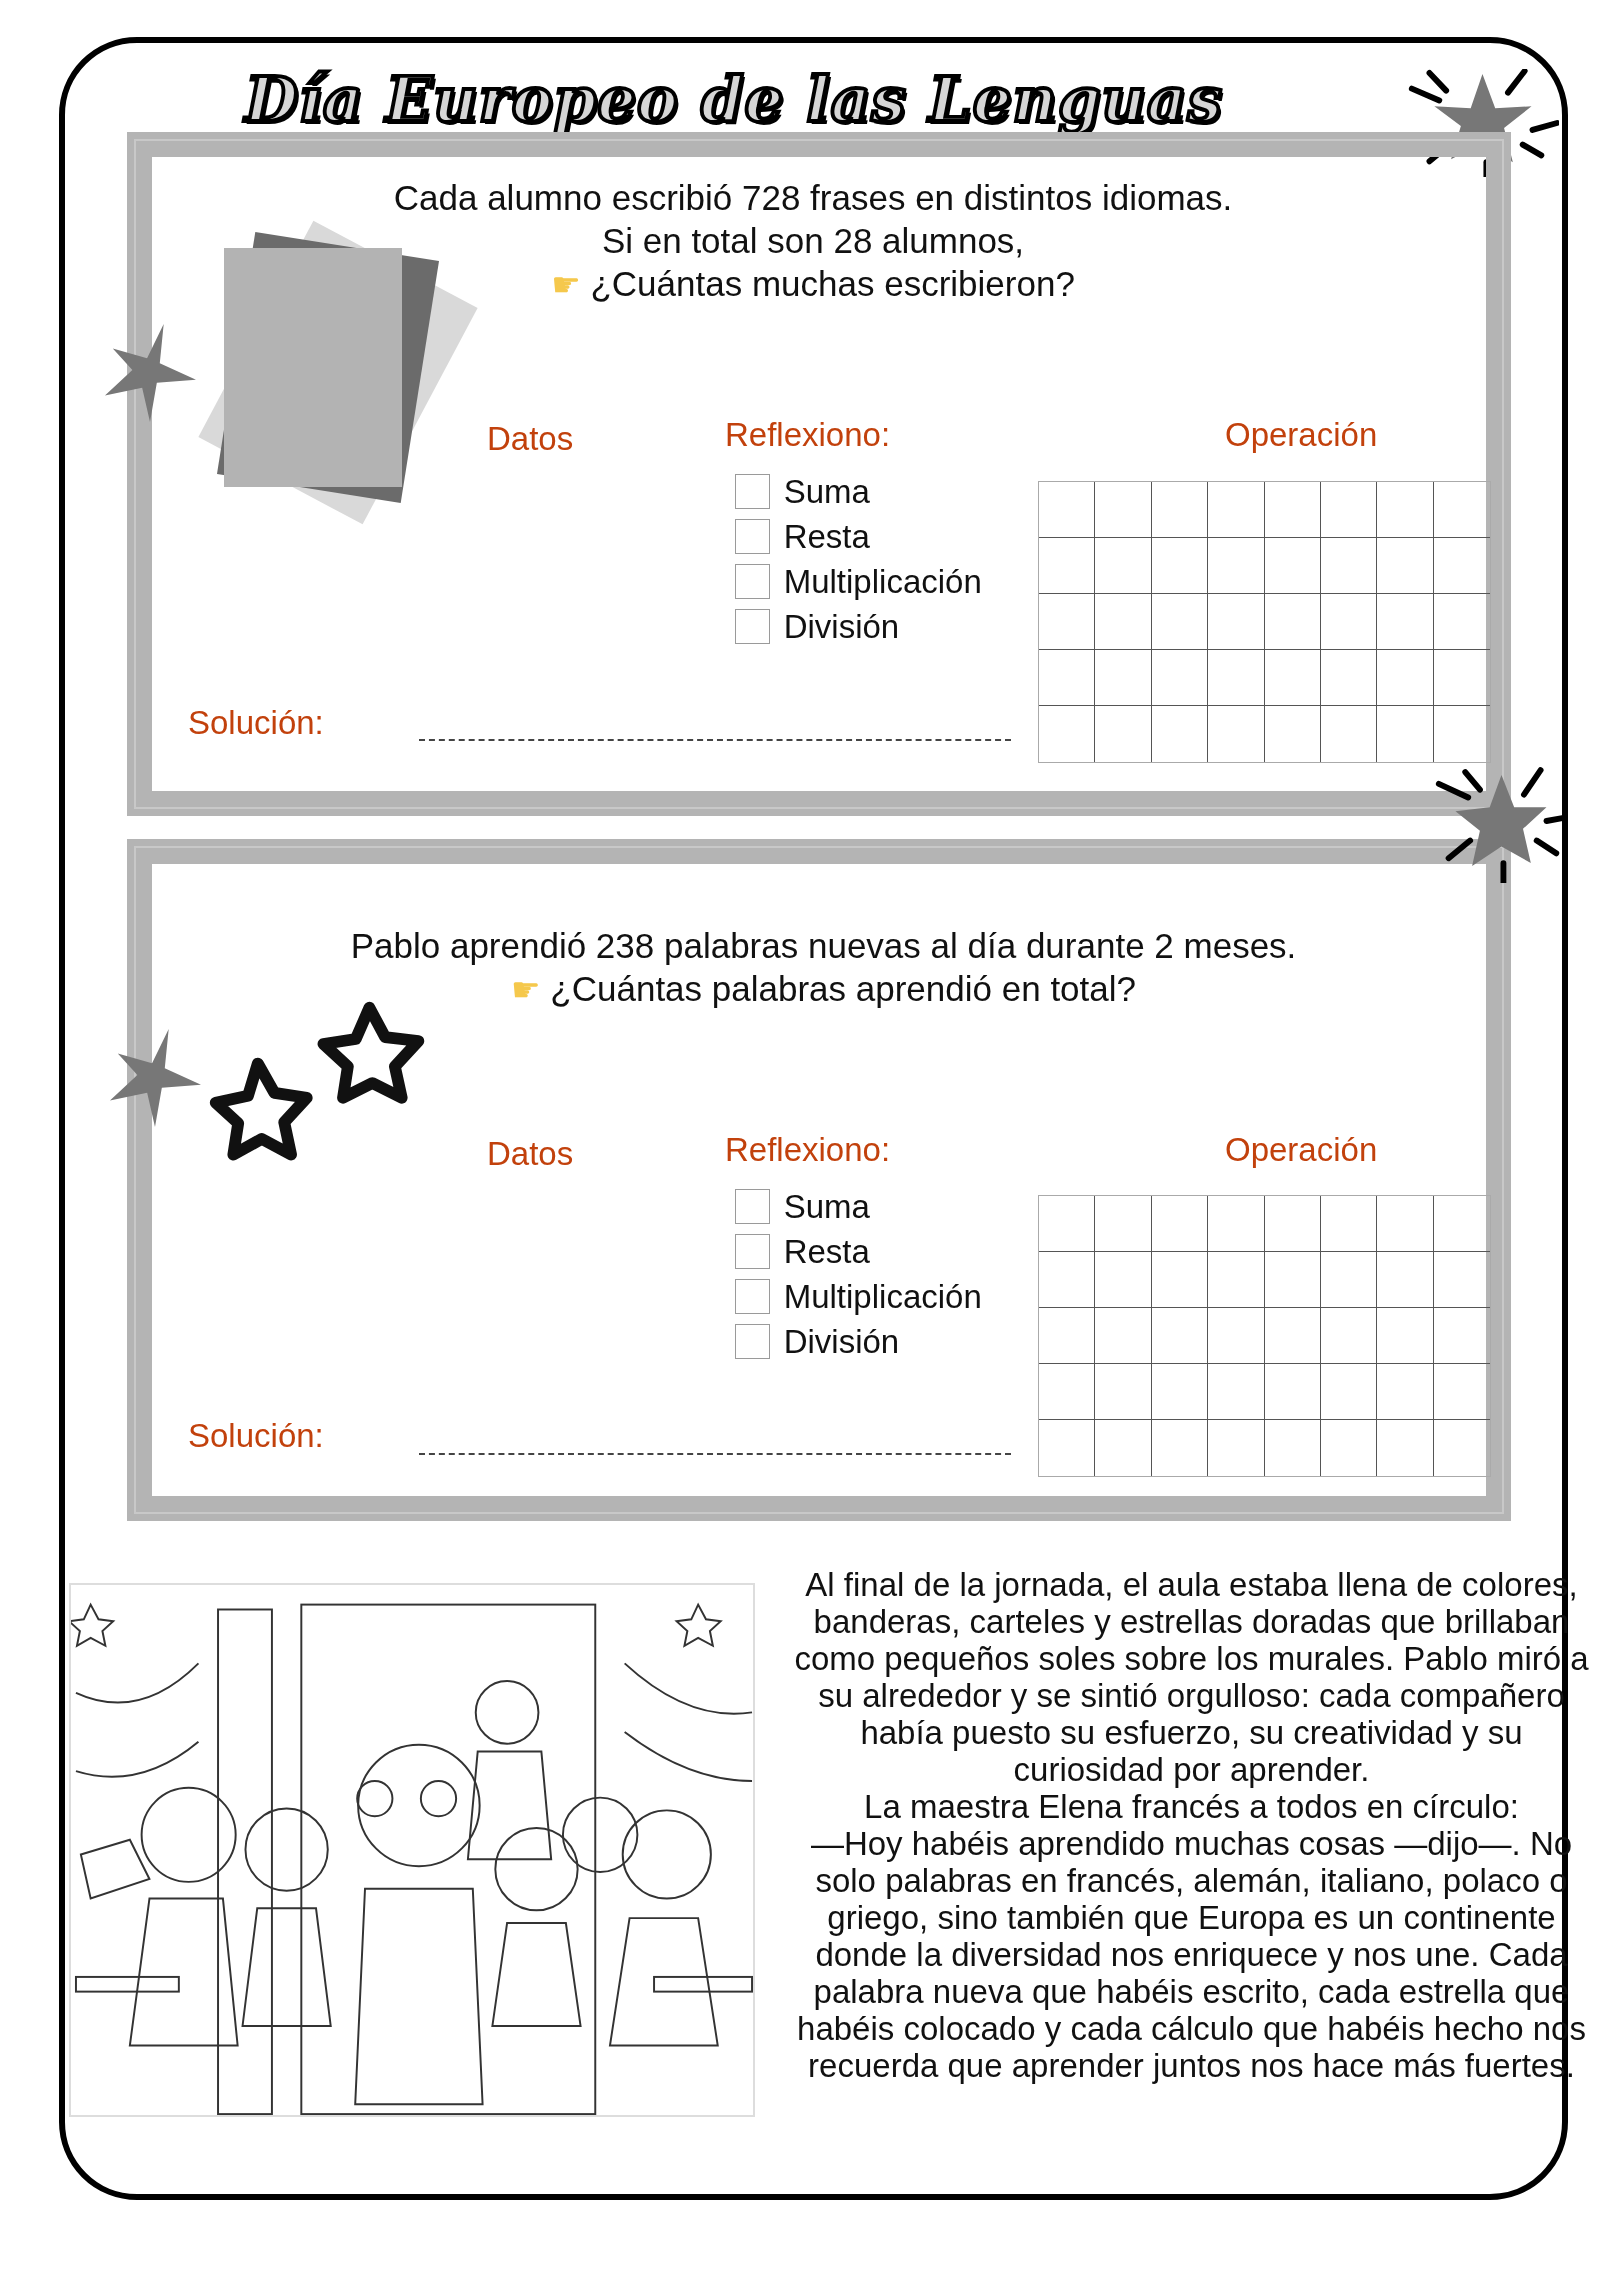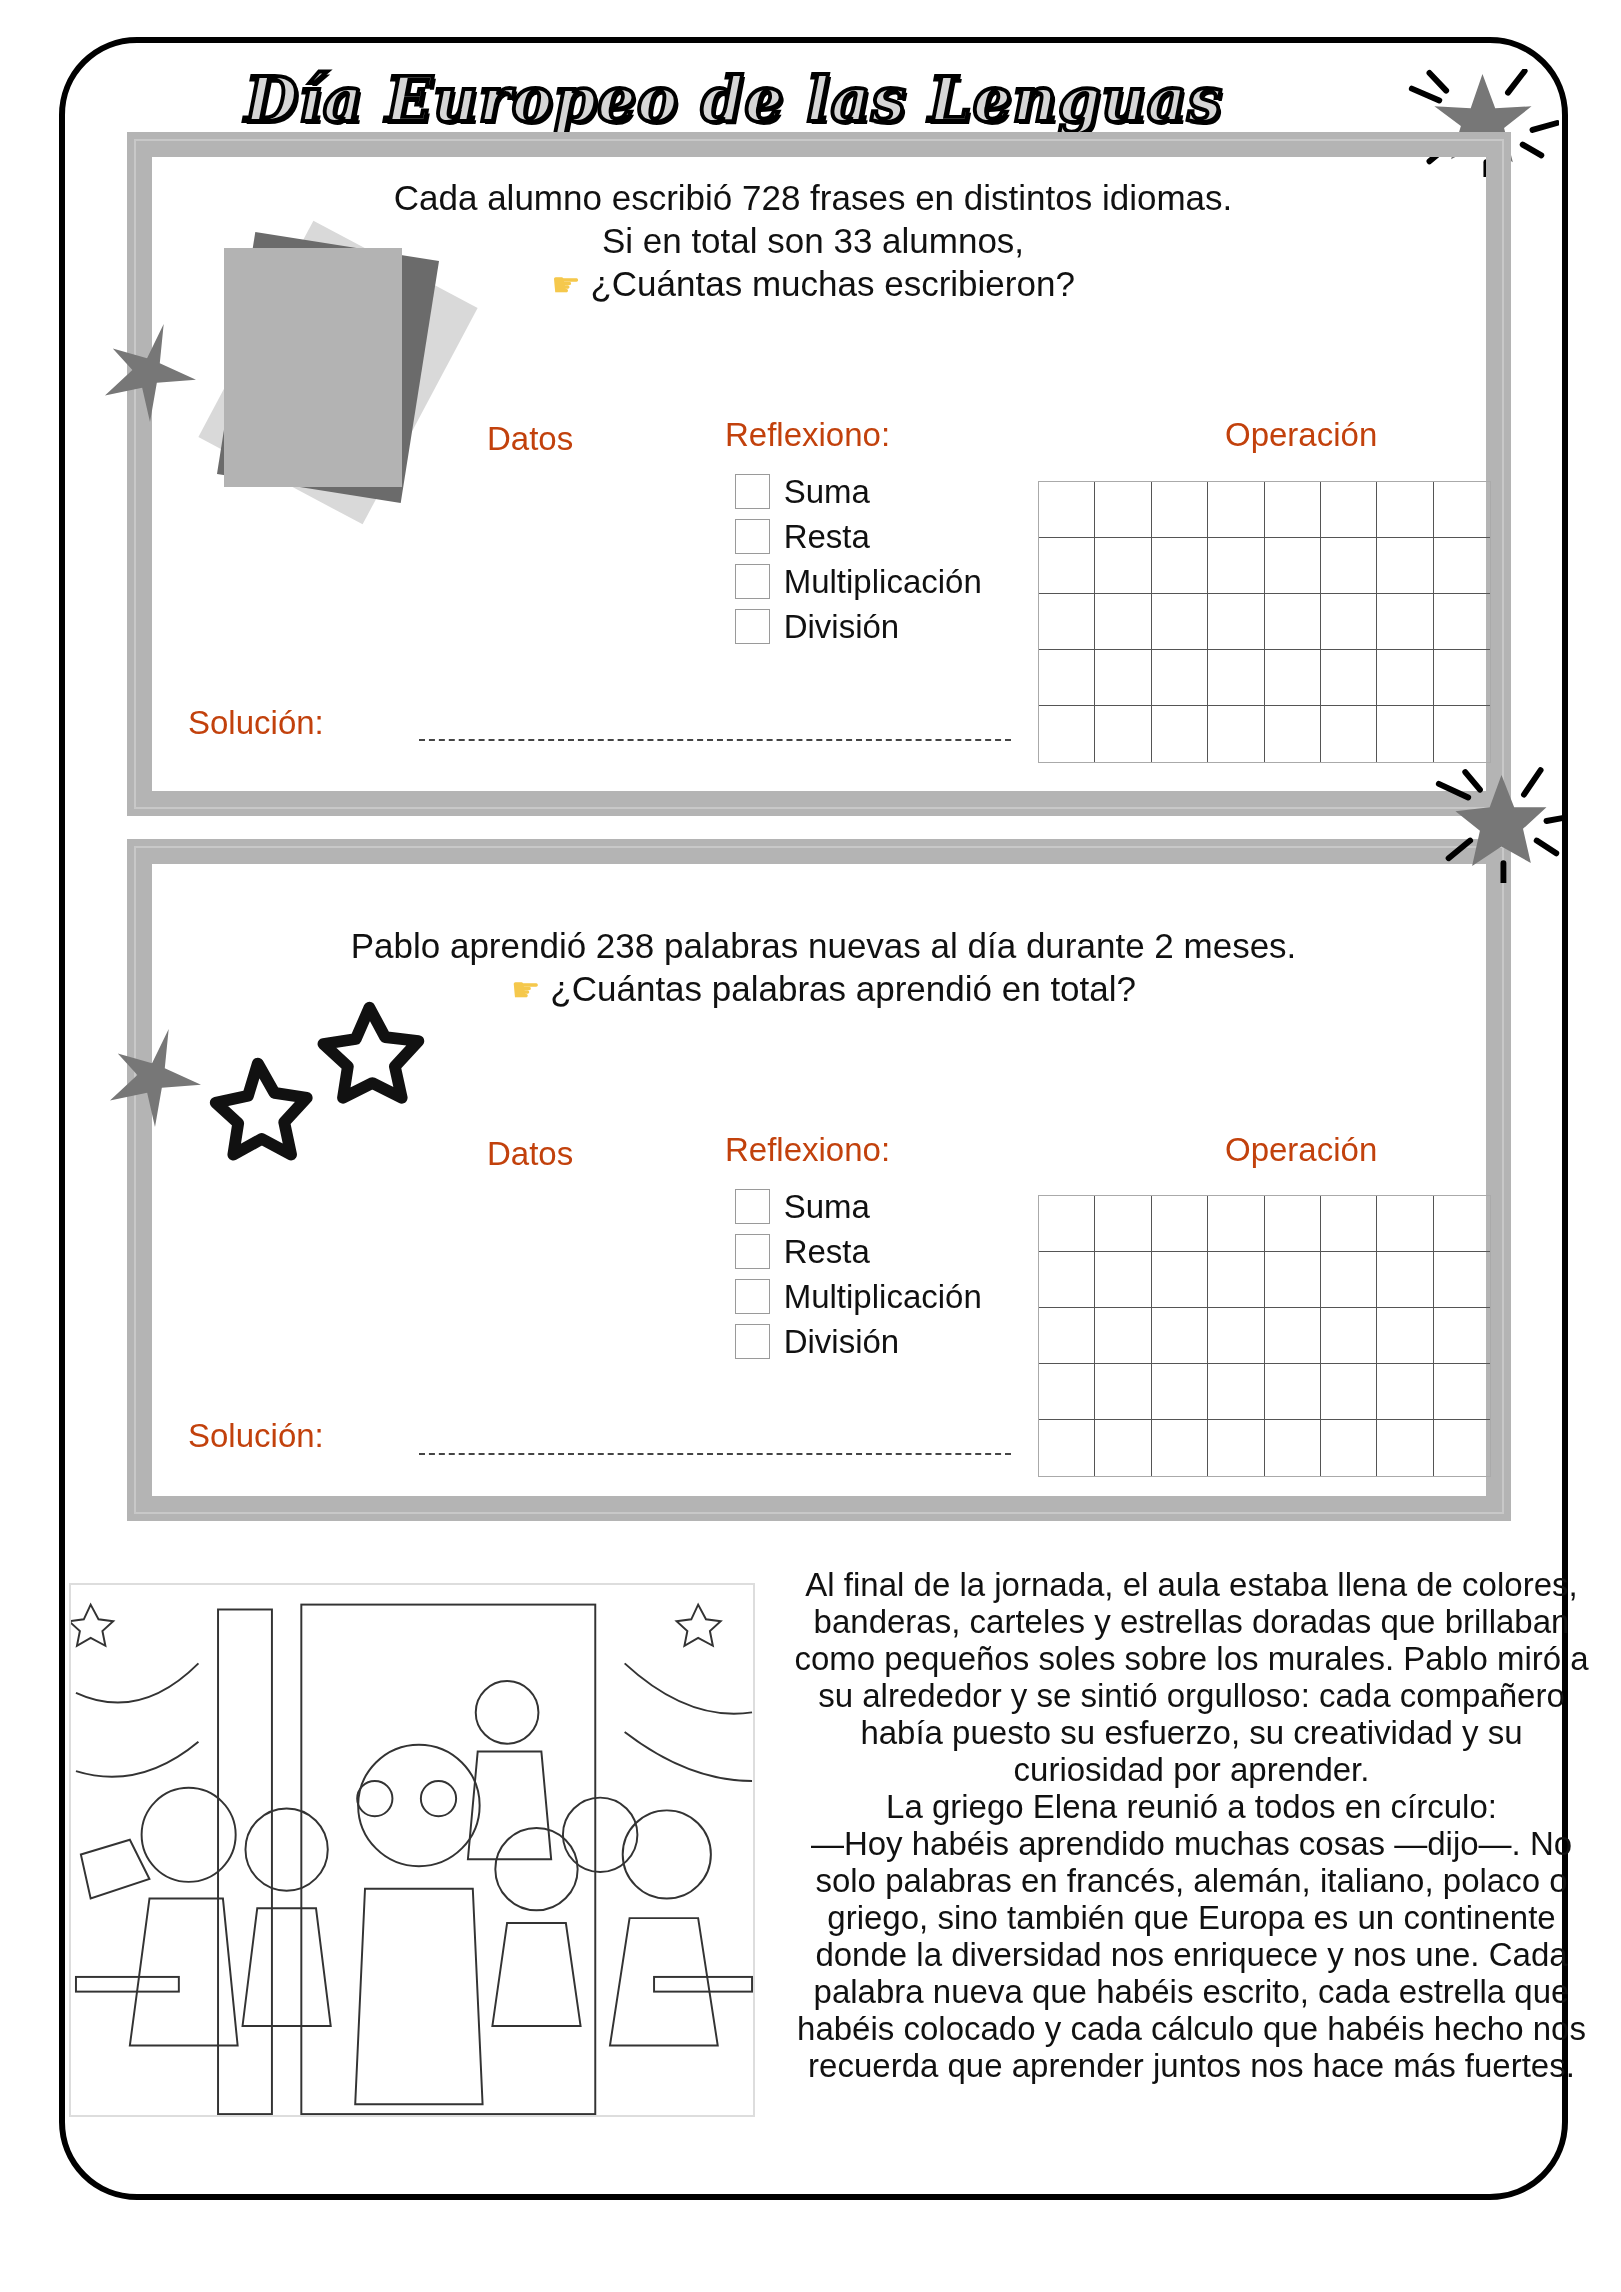--- a/index.html
+++ b/index.html
@@ -63,21 +63,21 @@
 </svg>
 
 <div class="abs" style="left:206px;top:235px;width:284px;height:294px">
   <div class="paper" style="left:39px;top:14.7px;width:186px;height:245px;background:#d9d9d9;transform:rotate(28deg);transform-origin:center"></div>
   <div class="paper" style="left:29px;top:9.8px;width:186px;height:245px;background:#6b6b6b;transform:rotate(9deg);transform-origin:center"></div>
   <div class="paper" style="left:17.6px;top:12.7px;width:178px;height:239px;background:#b3b3b3"></div>
 </div>
 
 <div class="abs problem-text" style="left:274px;top:176px;width:1078px">
   <div>Cada alumno escribió 728 frases en distintos idiomas.</div>
-  <div>Si en total son 33 alumnos,</div>
+  <div>Si en total son 28 alumnos,</div>
   <div>
     <span class="hand">☛</span>
     <span>¿Cuántas muchas escribieron?</span>
   </div>
 </div>
 
 <div class="abs label" style="left:487px;top:420px">Datos</div>
 <div class="abs label" style="left:725px;top:416px">Reflexiono:</div>
 <div class="abs label" style="left:1225px;top:416px">Operación</div>
 
@@ -283,16 +283,16 @@
       <circle cx="445" cy="130" r="32"></circle>
         <path d="M415,170 L405,280 L490,280 L480,170 Z"></path>
 
       <path d="M80,300 L60,260 L10,275 L20,320 Z"></path>
     </g>
   </svg>
 </div>
 
 <div class="abs story">
   <div>Al final de la jornada, el aula estaba llena de colores, banderas, carteles y estrellas doradas que brillaban como pequeños soles sobre los murales. Pablo miró a su alrededor y se sintió orgulloso: cada compañero había puesto su esfuerzo, su creatividad y su curiosidad por aprender.</div>
-  <div>La griego Elena reunió a todos en círculo:</div>
+  <div>La maestra Elena francés a todos en círculo:</div>
   <div>—Hoy habéis aprendido muchas cosas —dijo—. No solo palabras en francés, alemán, italiano, polaco o griego, sino también que Europa es un continente donde la diversidad nos enriquece y nos une. Cada palabra nueva que habéis escrito, cada estrella que habéis colocado y cada cálculo que habéis hecho nos recuerda que aprender juntos nos hace más fuertes.</div>
 </div>
 
 
 </body></html>

